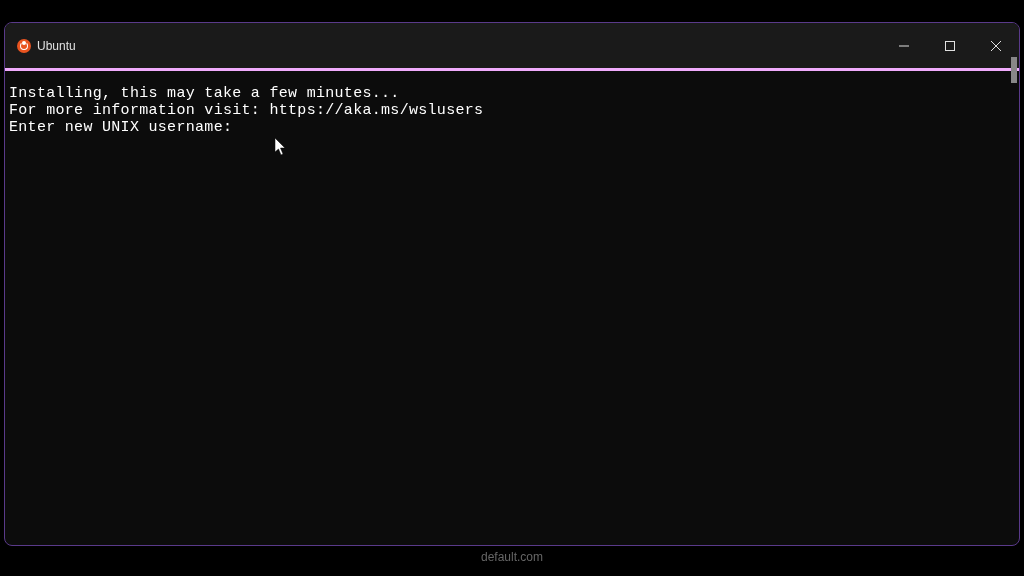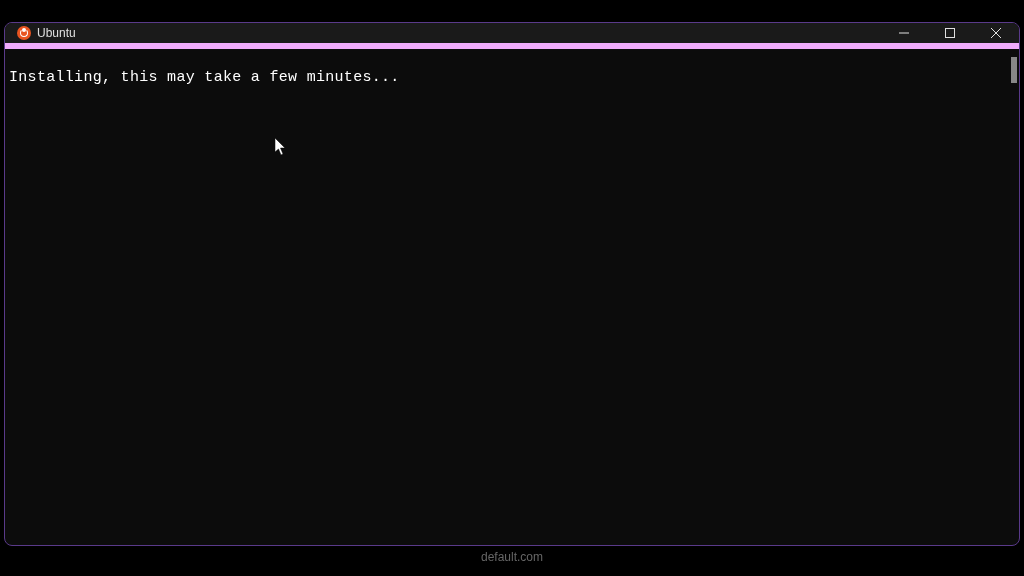--- a/index.html
+++ b/index.html
@@ -22,25 +22,25 @@
       right: 4px;
       bottom: 30px;
       background: #0c0c0c;
       border: 1px solid #5a3a8a;
       border-radius: 8px;
       display: flex;
       flex-direction: column;
       overflow: hidden;
     }
     .titlebar {
-      height: 26px;
+      height: 48px;
       background: #1a1a1a;
       display: flex;
       align-items: center;
-      border-bottom: 6px solid #f0abfc;
+      border-bottom: 3px solid #f0abfc;
     }
     .tab {
       display: flex;
       align-items: center;
       padding: 0 12px;
       height: 100%;
       gap: 6px;
     }
     .ubuntu-logo {
       width: 14px;
@@ -84,21 +84,21 @@
       width: 46px;
       height: 100%;
       display: flex;
       align-items: center;
       justify-content: center;
       color: #e0e0e0;
       cursor: pointer;
     }
     .terminal-body {
       flex: 1;
-      padding: 20px 4px;
+      padding: 14px 4px;
       font-family: 'Consolas', 'Courier New', monospace;
       font-size: 15px;
       line-height: 17px;
       color: #ffffff;
       position: relative;
       letter-spacing: 0.3px;
     }
     .terminal-line {
       white-space: pre;
     }
@@ -150,20 +150,22 @@
       <div class="win-btn close">
         <svg width="10" height="10" viewBox="0 0 10 10">
             <line x1="0" y1="0" x2="10" y2="10" stroke="currentColor" stroke-width="1"></line>
             <line x1="10" y1="0" x2="0" y2="10" stroke="currentColor" stroke-width="1"></line>
           </svg>
       </div>
     </div>
   </div>
   <div class="terminal-body">
     <div class="terminal-line">Installing, this may take a few minutes...</div>
+    <div class="terminal-line">For more information visit: https://aka.ms/wslusers</div>
+    <div class="terminal-line">Enter new UNIX username:</div>
   </div>
   <div class="scrollbar"></div>
 </div>
 
 <div class="cursor-pointer">
   <svg width="14" height="18" viewBox="0 0 14 18">
     <path d="M0 0 L0 14 L3.5 11 L6 17 L8 16 L5.5 10 L10 10 Z" fill="#fff" stroke="#000" stroke-width="0.5"></path>
   </svg>
 </div>
 

